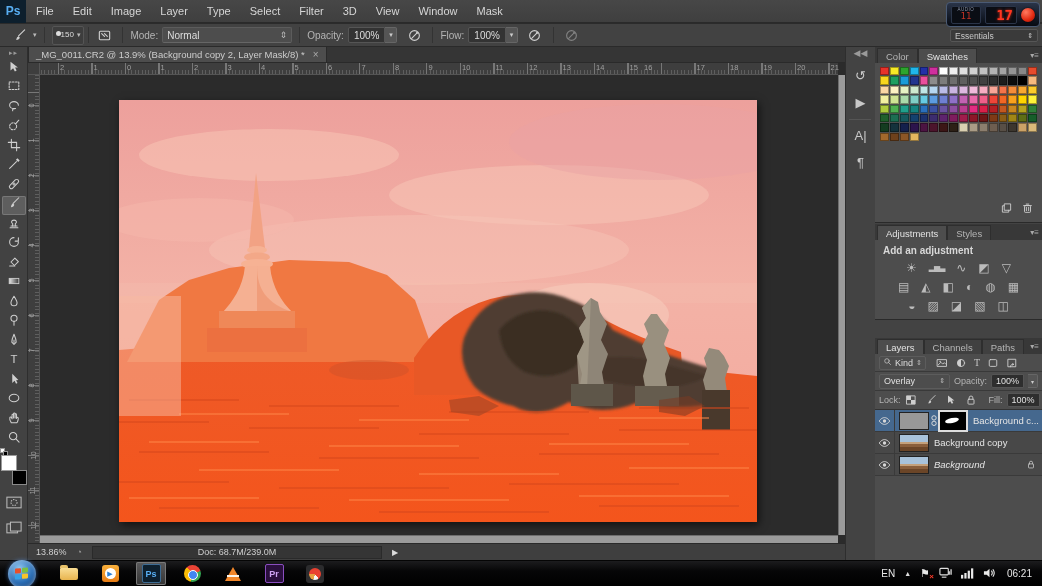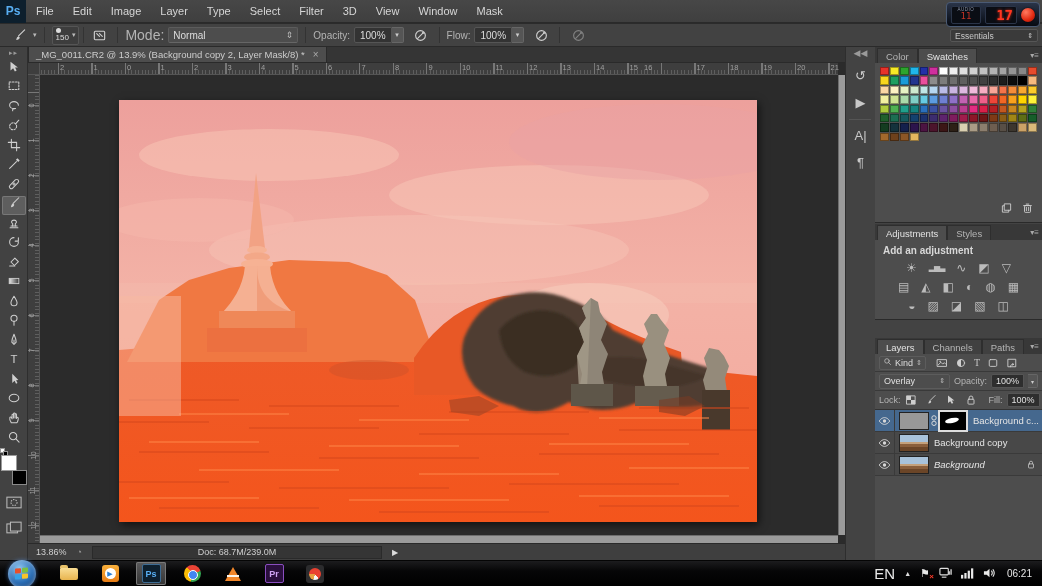--- a/index.html
+++ b/index.html
@@ -14,21 +14,21 @@
   .optionsbar{position:absolute;left:0;top:24px;width:1042px;height:23px;background:#424242;border-bottom:1px solid #2a2a2a;display:flex;align-items:center;font-size:10px;color:#c2c2c2;}
   .optionsbar .sep{width:1px;height:16px;background:#333;margin:0 7px;}
   .optgroup{display:flex;align-items:center;gap:3px;}
   .field{background:#4d4d4d;border:1px solid #5c5c5c;border-bottom-color:#666;border-radius:2px;height:16px;display:flex;align-items:center;padding:0 4px;color:#ddd;gap:6px;}
   .valbox{background:#333;border:1px solid #555;border-radius:2px 0 0 2px;height:16px;display:flex;align-items:center;padding:0 5px;color:#ddd;}
   .dropbtn{background:#555;border:1px solid #666;border-left:none;border-radius:0 2px 2px 0;height:16px;width:12px;display:flex;align-items:center;justify-content:center;color:#ccc;font-size:7px;}
   .updn{font-size:9px;color:#bbb;}
   .toolbtn16{width:22px;height:18px;display:flex;align-items:center;justify-content:center;border-radius:2px;}
   .toolbtn16 svg{width:15px;height:15px;}
   .brushpreset{display:flex;align-items:center;background:#3d3d3d;border:1px solid #555;border-radius:2px;height:19px;padding:0 3px;gap:3px;}
-  .bp-col{display:flex;flex-direction:column;align-items:flex-start;line-height:1;}
+  .bp-col{display:flex;flex-direction:row;align-items:flex-start;line-height:1;}
   .bp-dot{width:5px;height:5px;border-radius:50%;background:#ddd;margin-bottom:1px;}
   .bp-size{font-size:8px;color:#ddd;}
   
   .tabbar{position:absolute;left:0;top:47px;width:845px;height:16px;background:#353535;border-bottom:1px solid #2a2a2a;display:flex;align-items:flex-end;}
   .doctab{margin-left:28px;height:16px;background:#4d4d4d;border:1px solid #2a2a2a;border-bottom:none;display:flex;align-items:center;padding:0 7px;gap:8px;}
   .doctab .title{font-size:9.5px;color:#ccc;white-space:nowrap;}
   .doctab .close{font-size:10px;color:#aaa;cursor:pointer;}
   
   .toolstrip{position:absolute;left:0;top:47px;width:28px;height:513px;background:#424242;border-right:1px solid #2e2e2e;display:flex;flex-direction:column;align-items:center;}
   .toolstrip .griphdr{width:100%;height:12px;display:flex;align-items:center;justify-content:center;color:#9a9a9a;font-size:7px;letter-spacing:1px;}
@@ -139,21 +139,21 @@
   .icon-mp i{width:11px;height:11px;border-radius:50%;background:#fff;display:flex;align-items:center;justify-content:center;color:#2a7fd4;font-size:7px;font-style:normal;}
   .icon-ps{width:19px;height:19px;background:#0d1f2d;border:1px solid #3d6c94;color:#58aef2;font-size:9px;font-weight:bold;display:flex;align-items:center;justify-content:center;border-radius:2px;}
   .icon-chrome{position:relative;width:17px;height:17px;border-radius:50%;background:conic-gradient(from -45deg,#ea4335 0 33%,#34a853 0 66%,#fbbc05 0 100%);}
   .icon-chrome::after{content:"";position:absolute;left:4.5px;top:4.5px;width:8px;height:8px;border-radius:50%;background:#4285f4;border:1.5px solid #fff;}
   .icon-vlc{width:0;height:0;border-left:8px solid transparent;border-right:8px solid transparent;border-bottom:14px solid #f1862a;position:relative;}
   .icon-vlc::after{content:"";position:absolute;left:-6px;top:8px;width:12px;height:2.5px;background:#fdf4ea;}
   .icon-pr{width:19px;height:19px;background:#2a0f3d;border:1px solid #8a4ec0;color:#cfa3f2;font-size:9px;font-weight:bold;display:flex;align-items:center;justify-content:center;border-radius:2px;}
   .icon-rec{width:18px;height:18px;border-radius:3px;background:#2c2c2e;display:flex;align-items:center;justify-content:center;}
   .icon-rec i{width:12px;height:12px;border-radius:50%;background:conic-gradient(#e84030 0 40%,#f6f6f6 0 55%,#e8a040 0 75%,#e84030 0);}
   .tray{margin-left:auto;display:flex;align-items:center;gap:9px;margin-right:10px;color:#e8e8e8;}
-  .tray .lang{font-size:15px;text-align:center;}
+  .tray .lang{font-size:10px;text-align:center;}
   .tray .chev{font-size:7px;color:#ddd;}
   .tray svg{width:13px;height:12px;}
   .flagwrap{position:relative;font-size:11px;color:#e8e8e8;}
   .flagwrap em{position:absolute;right:-4px;bottom:-1px;font-style:normal;font-size:8px;font-weight:bold;color:#ff3b2a;background:rgba(0,0,0,.4);border-radius:50%;line-height:1;}
   .tray .time{font-size:10px;margin-left:2px;}
 </style>
 </head>
 <body>
 
 <div id="root">
@@ -206,21 +206,21 @@
       <span style="font-size:7px;color:#bbb">▾</span>
     </div>
     <div class="sep" style="margin:0 4px"></div>
     <span class="toolbtn16" id="opt-panel-icon">
         <svg viewBox="0 0 16 16">
           <rect x="2.5" y="3.5" width="11" height="9" rx="1" stroke="#cfcfcf" stroke-width="1.2" fill="none" stroke-linecap="round" stroke-linejoin="round"></rect>
           <path d="M5 6 L8 9 M8 6 L11 9" stroke="#cfcfcf" stroke-width="1.2" fill="none" stroke-linecap="round" stroke-linejoin="round"></path>
         </svg>
       </span>
     <div class="sep"></div>
-    <span class="lbl" style="font-size:14px">Mode:</span>
+    <span class="lbl" style="font-size:10px">Mode:</span>
     <div class="field" style="width:130px;justify-content:space-between;margin-left:4px">
       <span>Normal</span>
       <span class="updn">⇕</span>
     </div>
     <div class="sep"></div>
     <span class="lbl" style="font-size:10px">Opacity:</span>
     <div style="display:flex;margin-left:4px">
       <span class="valbox">
           <span>100%</span>
         </span>

